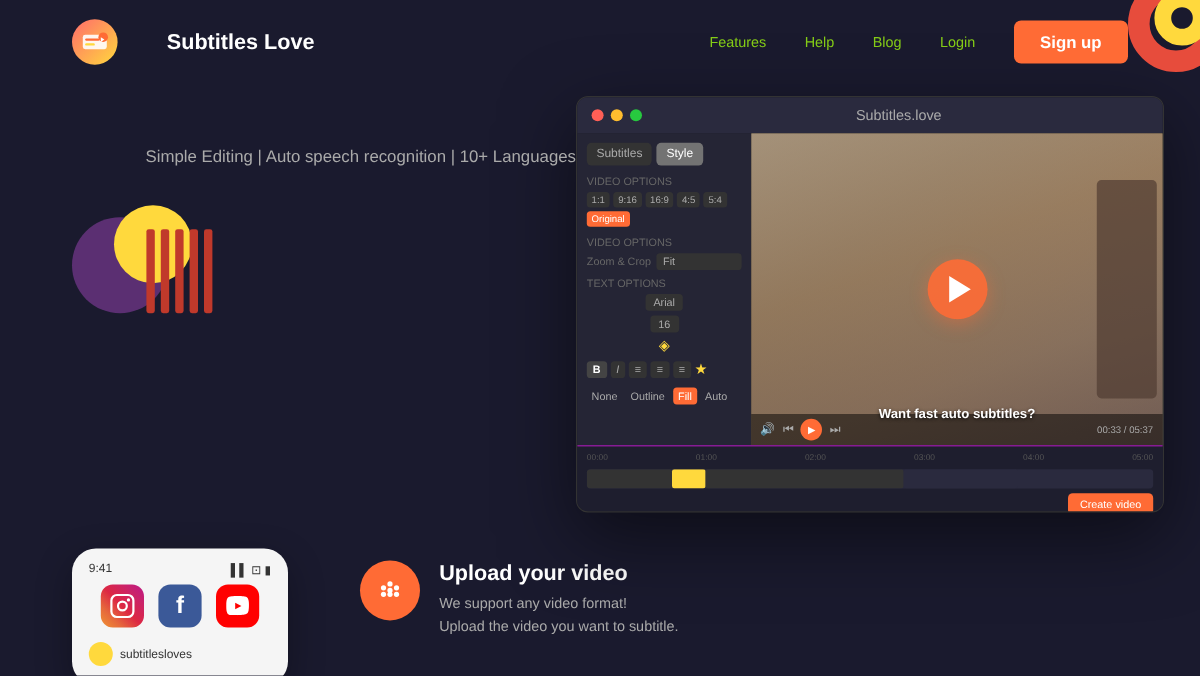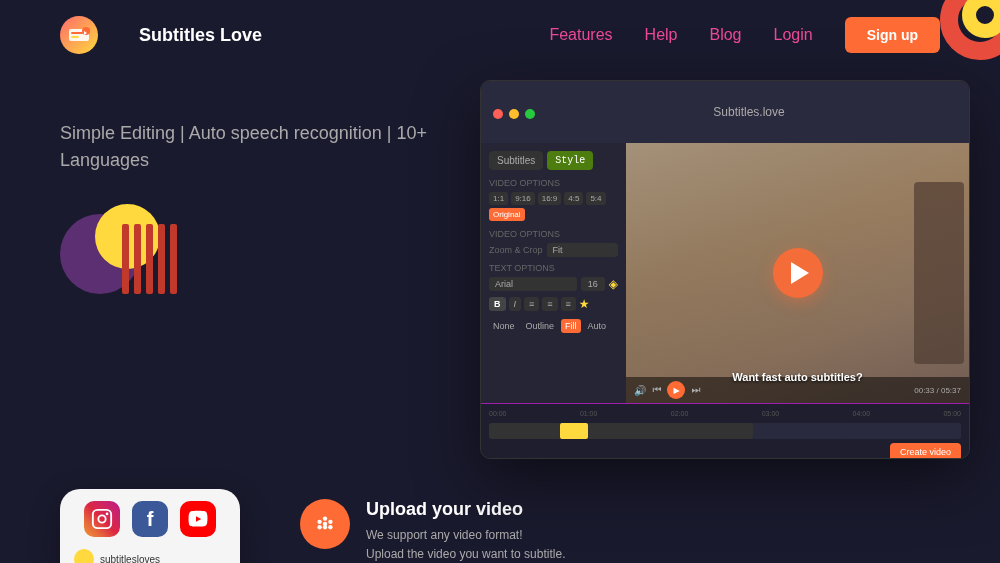--- a/index.html
+++ b/index.html
@@ -41,23 +41,23 @@
       font-size: 18px;
       font-weight: 600;
       margin-left: 31px;
     }
     nav {
       display: flex;
       align-items: center;
       gap: 32px;
     }
     nav a {
-      color: #ec4899;
+      color: #84cc16;
       text-decoration: none;
-      font-size: 16px;
+      font-size: 12px;
       text-align: right;
     }
     .btn-signup {
       background: #ff6b35;
       color: #fff;
       border: none;
       padding: 10px 22px;
       border-radius: 6px;
       font-size: 14px;
       font-weight: 600;
@@ -86,22 +86,23 @@
       margin-bottom: 12px;
     }
     .highlight {
       background: #ff6b35;
       color: #fff;
       padding: 2px 6px;
       border-radius: 3px;
     }
     .hero-subtitle {
       color: #aaa;
-      font-size: 18px;
+      font-size: 14px;
       line-height: 1.5;
+      text-align: right;
     }
     .btn-get-started {
       background: #20c997;
       color: #fff;
       border: none;
       padding: 12px 28px;
       border-radius: 6px;
       font-size: 15px;
       font-weight: 600;
       cursor: pointer;
@@ -118,23 +119,23 @@
     .app-window {
       background: #1e1e2e;
       border-radius: 10px;
       overflow: hidden;
       width: 490px;
       box-shadow: 0 20px 60px rgba(0,0,0,0.5);
       border: 1px solid #333;
     }
     .app-titlebar {
       background: #2a2a3e;
-      padding: 24px 12px;
-      display: flex;
-      align-items: flex-end;
+      padding: 8px 12px;
+      display: flex;
+      align-items: center;
       gap: 6px;
     }
     .titlebar-dot {
       width: 10px;
       height: 10px;
       border-radius: 50%;
     }
     .dot-red { background: #ff5f56; }
     .dot-yellow { background: #ffbd2e; }
     .dot-green { background: #27c93f; }
@@ -161,21 +162,21 @@
       display: flex;
       gap: 4px;
       margin-bottom: 8px;
     }
     .sidebar-tab {
       padding: 4px 8px;
       border-radius: 4px;
       font-size: 10px;
       cursor: pointer;
     }
-    .tab-active { background: #4d7c0f; color: #fff; font-family: Liberation Mono, monospace; }
+    .tab-active { background: #737373; color: #fff; }
     .tab-inactive { background: #333; color: #aaa; }
     .sidebar-section-label {
       color: #666;
       font-size: 9px;
       margin: 6px 0 4px;
       text-transform: uppercase;
     }
     .aspect-ratios {
       display: flex;
       flex-wrap: wrap;
@@ -207,20 +208,21 @@
       padding: 2px 6px;
       font-size: 9px;
       color: #aaa;
       flex: 1;
     }
     .font-size-control {
       display: flex;
       align-items: center;
       gap: 4px;
       margin-bottom: 6px;
+      flex-direction: column;
     }
     .font-name {
       color: #aaa;
       font-size: 9px;
       background: #333;
       padding: 2px 6px;
       border-radius: 3px;
       flex: 1;
     }
     .font-size {
@@ -660,20 +662,24 @@
         </div>
       </div>
     </div>
   </div>
 </div>
 
 <div class="bottom-section">
 
   <div class="phone-mockup">
     <div class="phone-shell">
+      <div class="phone-statusbar">
+        <span>9:41</span>
+        <span>▌▌ ⊡ ▮</span>
+      </div>
       <div class="phone-apps">
         <div class="app-icon icon-instagram">
           <svg width="22" height="22" viewBox="0 0 24 24" fill="white">
             <rect x="2" y="2" width="20" height="20" rx="5" fill="none" stroke="white" stroke-width="2"></rect>
             <circle cx="12" cy="12" r="4" fill="none" stroke="white" stroke-width="2"></circle>
             <circle cx="17.5" cy="6.5" r="1.5" fill="white"></circle>
           </svg>
         </div>
         <div class="app-icon icon-facebook">f</div>
         <div class="app-icon icon-youtube">

